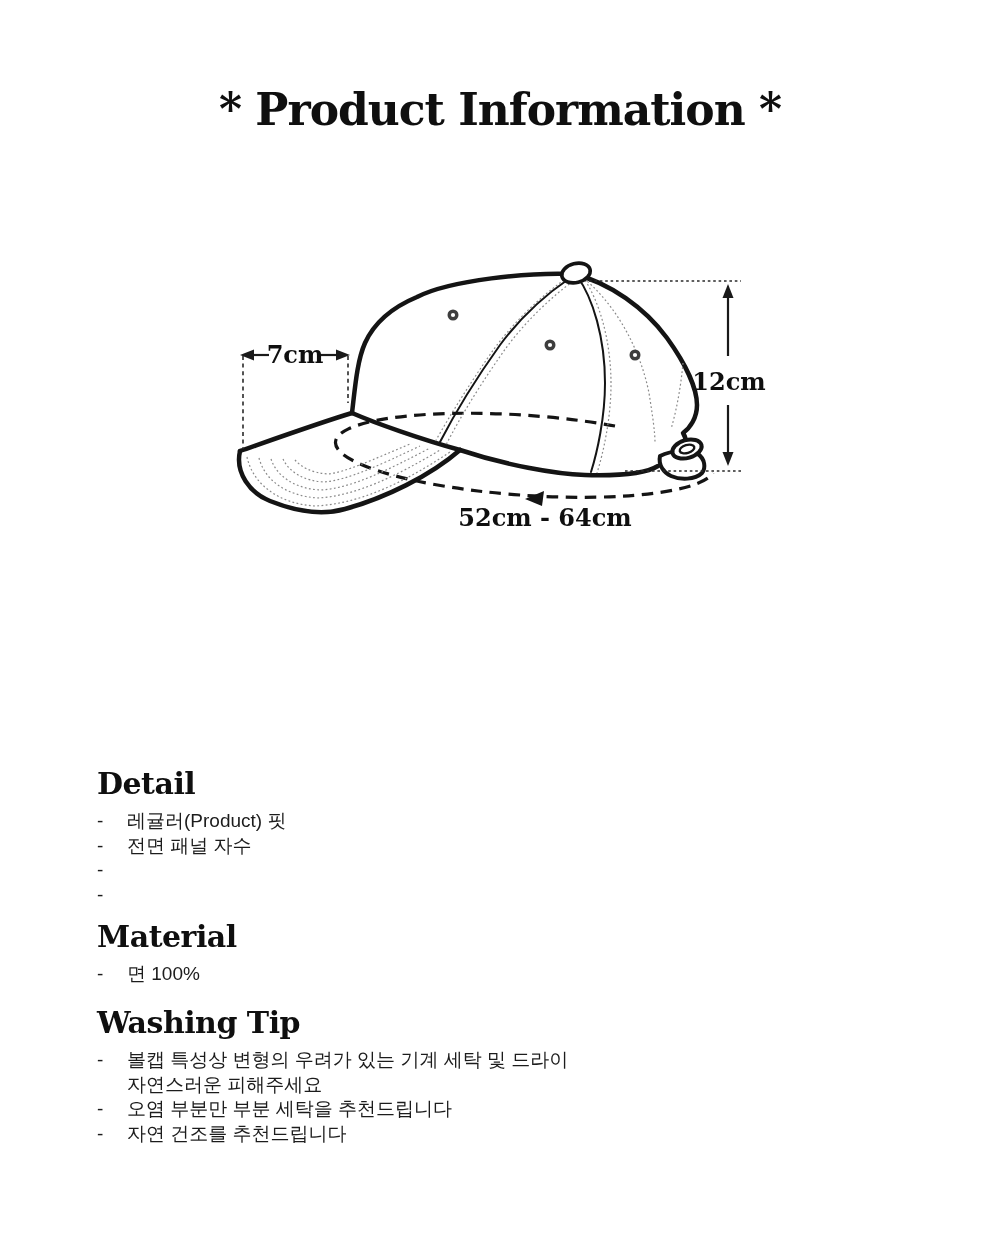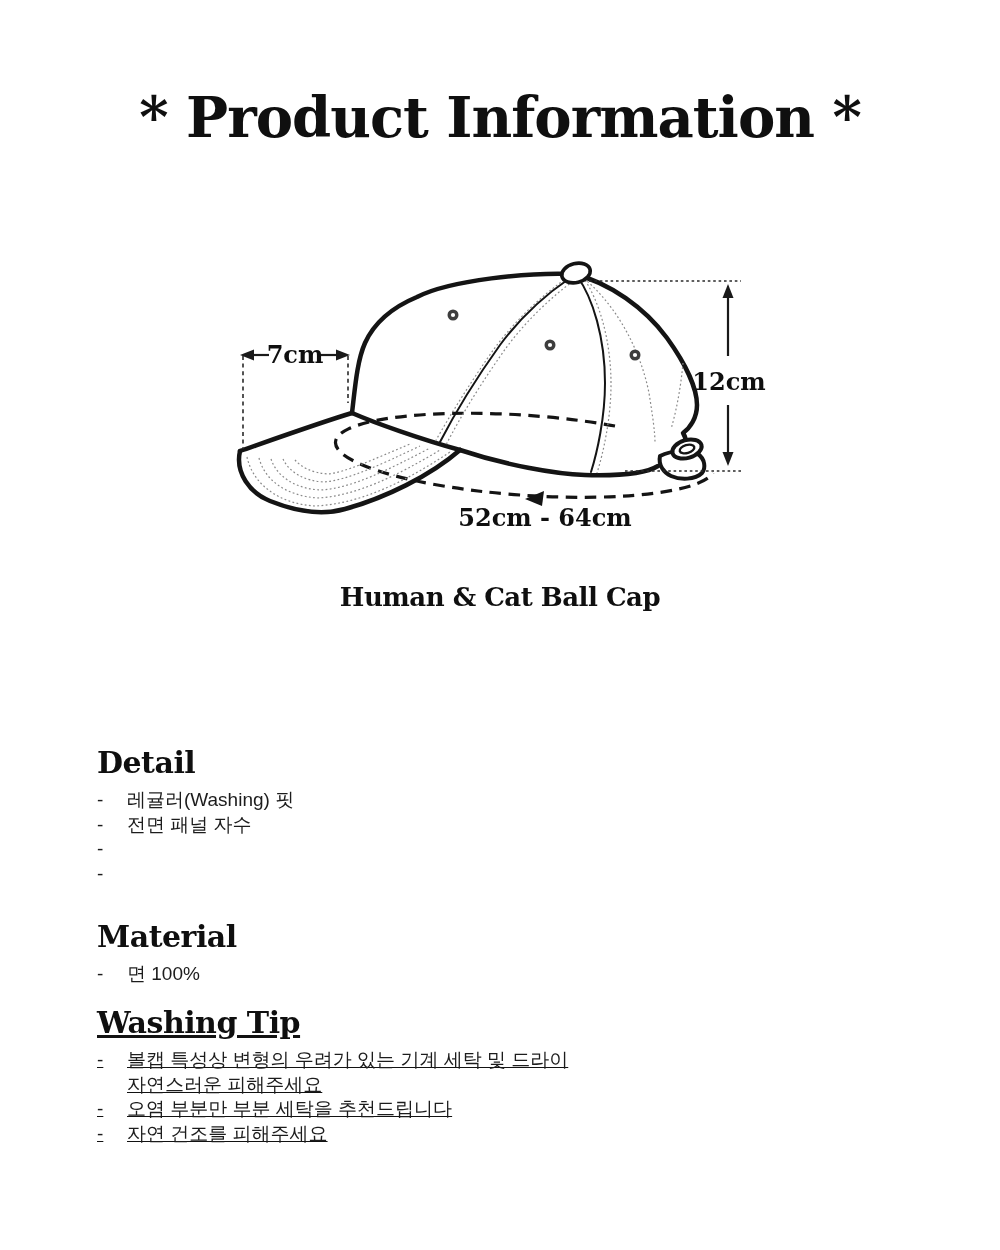--- a/index.html
+++ b/index.html
@@ -10,21 +10,21 @@
     background:#ffffff;
     color:#121212;
     font-family:"Liberation Sans","DejaVu Sans",sans-serif;
     overflow:hidden;
   }
   .serif { font-family:"DejaVu Serif","Liberation Serif",serif; font-weight:700; }
 
   .title {
     position:absolute; top:84px; left:0; width:100%;
     text-align:center;
-    font-size:56px; letter-spacing:-1px;
+    font-size:44px; letter-spacing:-1px;
     color:#0f0f0f;
   }
 
   .diagram-wrap { position:absolute; left:225px; top:253px; width:545px; height:292px; }
   .diagram-wrap svg { display:block; width:100%; height:100%; }
 
   .caption {
     position:absolute; top:582px; left:0; width:100%;
     text-align:center;
     font-size:26px; letter-spacing:-0.5px;
@@ -32,23 +32,23 @@
   }
 
   .section { position:absolute; left:97px; width:600px; }
   .section h2 { font-size:30px; line-height:34px; letter-spacing:-0.5px; color:#0f0f0f;
                 font-family:"DejaVu Serif","Liberation Serif",serif; font-weight:700; }
   .items { margin-top:8px; }
   .item { display:flex; font-size:19px; line-height:24.5px; color:#1c1c1c; }
   .item .marker { width:30px; flex:0 0 30px; }
   .item .txt { white-space:pre-line; }
 
-  .sec-detail  { top:746px; }
+  .sec-detail  { top:767px; }
   .sec-material{ top:920px; }
-  .sec-washing { top:1006px;text-decoration:underline; }
+  .sec-washing { top:1006px; }
 
   
   .ink   { stroke:#141414; fill:none; }
   .thick { stroke-width:4.5; stroke-linecap:round; stroke-linejoin:round; }
   .med   { stroke-width:2;   stroke-linecap:round; }
   .dot   { stroke:#8a8a8a; stroke-width:1.2; stroke-dasharray:1.8 2.4; fill:none; }
   .measure-line { stroke:#1a1a1a; stroke-width:2.2; }
   .measure-dotted { stroke:#2a2a2a; stroke-width:1.6; stroke-dasharray:2.6 2.8; fill:none; }
   .measure-dashed { stroke:#2a2a2a; stroke-width:1.6; stroke-dasharray:4 3.6; fill:none; }
   .dim-text { font-family:"DejaVu Serif","Liberation Serif",serif; font-weight:700;
@@ -149,28 +149,27 @@
         <polygon points="503,31 497.5,45 508.5,45" fill="#1a1a1a"></polygon>
         <line class="measure-line" x1="503" y1="152" x2="503" y2="201"></line>
         <polygon points="503,213 497.5,199 508.5,199" fill="#1a1a1a"></polygon>
         <text class="dim-text" x="504" y="137" text-anchor="middle">12cm</text>
       </g>
 
       <text class="dim-text" x="320" y="273" text-anchor="middle" font-size="25">52cm - 64cm</text>
     </svg>
   </div>
 
-  <div class="caption serif">Human &amp; Cat Ball Cap</div>
 
   <div class="section sec-detail">
     <h2>Detail</h2>
     <div class="items">
       <div class="item">
         <span class="marker">-</span>
-        <span class="txt">레귤러(Washing) 핏</span>
+        <span class="txt">레귤러(Product) 핏</span>
       </div>
       <div class="item">
         <span class="marker">-</span>
         <span class="txt">전면 패널 자수</span>
       </div>
       <div class="item">
         <span class="marker">-</span>
       </div>
       <div class="item">
         <span class="marker">-</span>
@@ -195,18 +194,18 @@
         <span class="marker">-</span>
         <span class="txt">볼캡 특성상 변형의 우려가 있는 기계 세탁 및 드라이
 자연스러운 피해주세요</span>
       </div>
       <div class="item">
         <span class="marker">-</span>
         <span class="txt">오염 부분만 부분 세탁을 추천드립니다</span>
       </div>
       <div class="item">
         <span class="marker">-</span>
-        <span class="txt">자연 건조를 피해주세요</span>
+        <span class="txt">자연 건조를 추천드립니다</span>
       </div>
     </div>
   </div>
 
 </div>
 
 </body></html>

